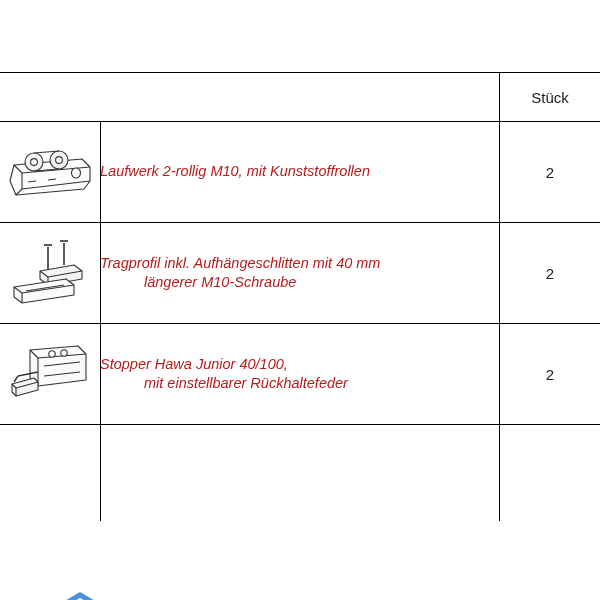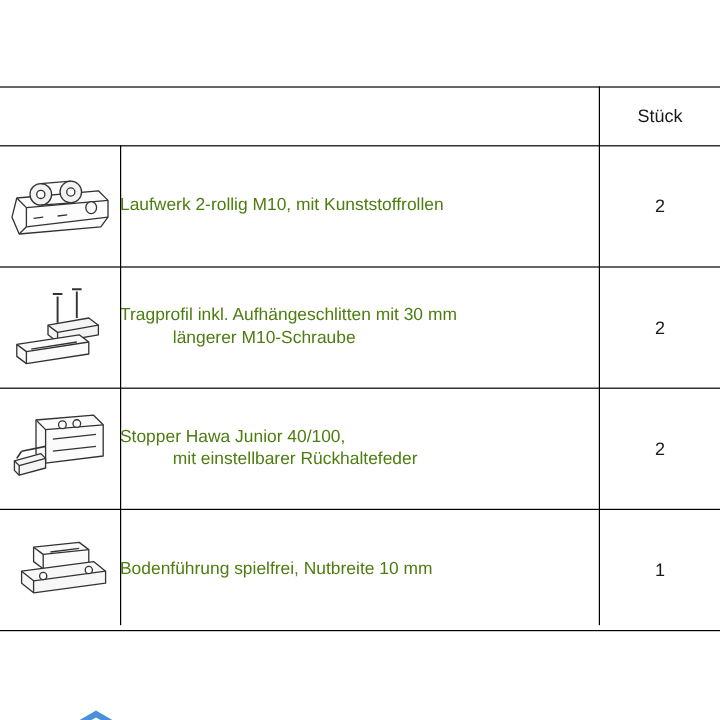--- a/index.html
+++ b/index.html
@@ -64,21 +64,22 @@
     font-size: 15px;
     color: #1a1a1a;
   }
   .row td { height: 100px; }
   .desc {
     padding: 0 12px 0 14px;
     font-size: 14.5px;
     line-height: 1.33;
     text-align: justify;
     text-justify: inter-word;
-    color: #4d7c0f;
+    color: #b91c1c;
+    font-style: italic;
   }
   .desc .l2 { display: block; padding-left: 44px; }
   .qty {
     text-align: center;
     font-size: 15px;
     color: #1a1a1a;
   }
   .imgcell {
     text-align: center;
   }
@@ -154,21 +155,21 @@
               <path d="M36 36 L44 42 L78 36"></path>
               <path d="M44 42 L44 50"></path>
               <path d="M10 52 L62 44 L70 50 L70 60 L18 68 L10 62 Z" fill="#fbfbfb"></path>
               <path d="M10 52 L18 58 L70 50"></path>
               <path d="M18 58 L18 68"></path>
               <path d="M22 56 L60 50"></path>
             </g>
           </svg>
         </td>
         <td class="desc">
-          <span>Tragprofil inkl. Aufhängeschlitten mit 30 mm</span>
+          <span>Tragprofil inkl. Aufhängeschlitten mit 40 mm</span>
           <span class="l2">längerer M10-Schraube</span>
         </td>
         <td class="qty">2</td>
       </tr>
 
       <tr class="row">
         <td class="imgcell">
           <svg width="92" height="76" viewBox="0 0 92 76">
             <g fill="none" stroke="#333333" stroke-width="1.1" stroke-linejoin="round">
               <path d="M26 14 L74 10 L82 18 L82 44 L34 50 L26 42 Z" fill="#fbfbfb"></path>
@@ -186,41 +187,20 @@
             </g>
           </svg>
         </td>
         <td class="desc">
           <span>Stopper Hawa Junior 40/100,</span>
           <span class="l2">mit einstellbarer Rückhaltefeder</span>
         </td>
         <td class="qty">2</td>
       </tr>
 
-      <tr class="row">
-        <td class="imgcell">
-          <svg width="92" height="70" viewBox="0 0 92 70">
-            <g fill="none" stroke="#333333" stroke-width="1.1" stroke-linejoin="round">
-              <path d="M24 16 L62 12 L70 18 L70 30 L32 34 L24 28 Z" fill="#fbfbfb"></path>
-              <path d="M24 16 L32 22 L70 18"></path>
-              <path d="M32 22 L32 34"></path>
-              <path d="M38 20 L62 17"></path>
-              <path d="M14 36 L74 28 L84 36 L84 46 L24 54 L14 46 Z" fill="#f7f7f7"></path>
-              <path d="M14 36 L24 44 L84 36"></path>
-              <path d="M24 44 L24 54"></path>
-              <circle cx="32" cy="40" r="3" fill="#ffffff"></circle>
-              <circle cx="70" cy="35" r="3" fill="#ffffff"></circle>
-            </g>
-          </svg>
-        </td>
-        <td class="desc">
-          <span>Bodenführung spielfrei, Nutbreite 10 mm</span>
-        </td>
-        <td class="qty">1</td>
-      </tr>
     </tbody>
   </table>
 
   <div class="vline-left"></div>
   <div class="vline-right"></div>
 
   <div class="logo">
     <svg class="logo-mark" width="120" height="46" viewBox="0 0 120 46">
       <path d="M6 22 L40 2 L74 22 L66 22 L40 8 L14 22 Z" fill="#4a90d9"></path>
       <rect x="10" y="26" width="26" height="8" rx="1.5" fill="#123a63"></rect>

